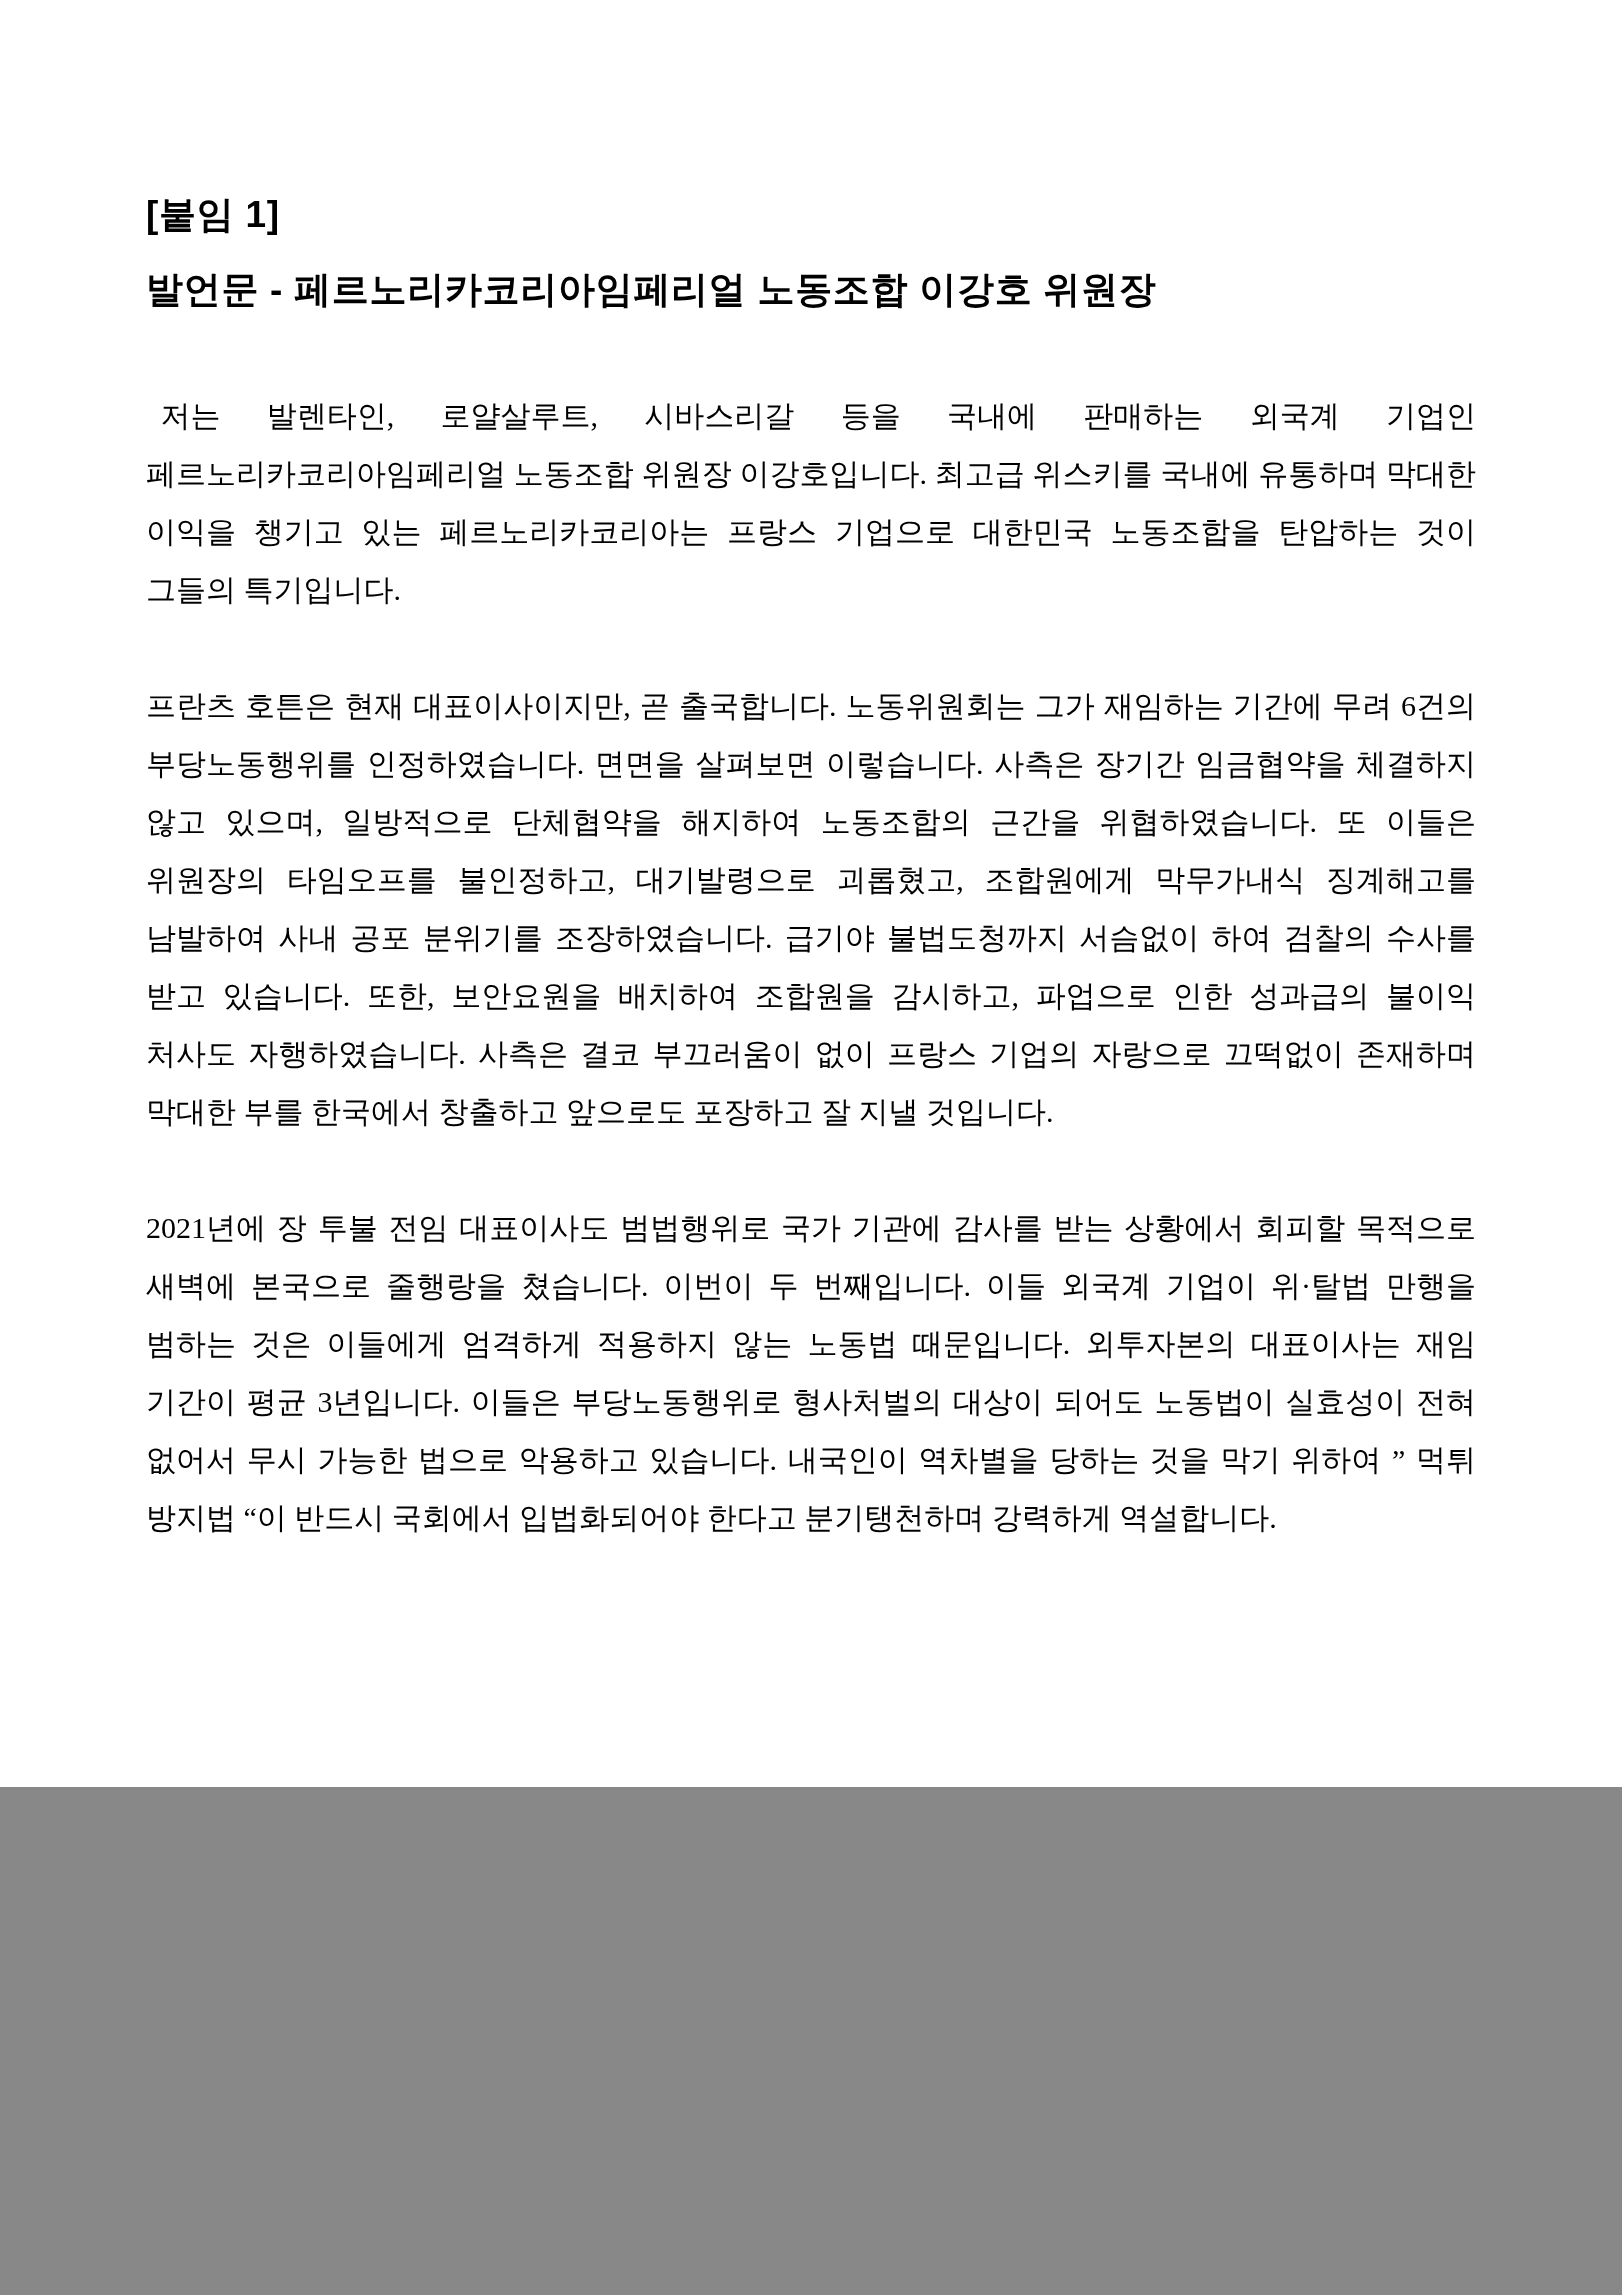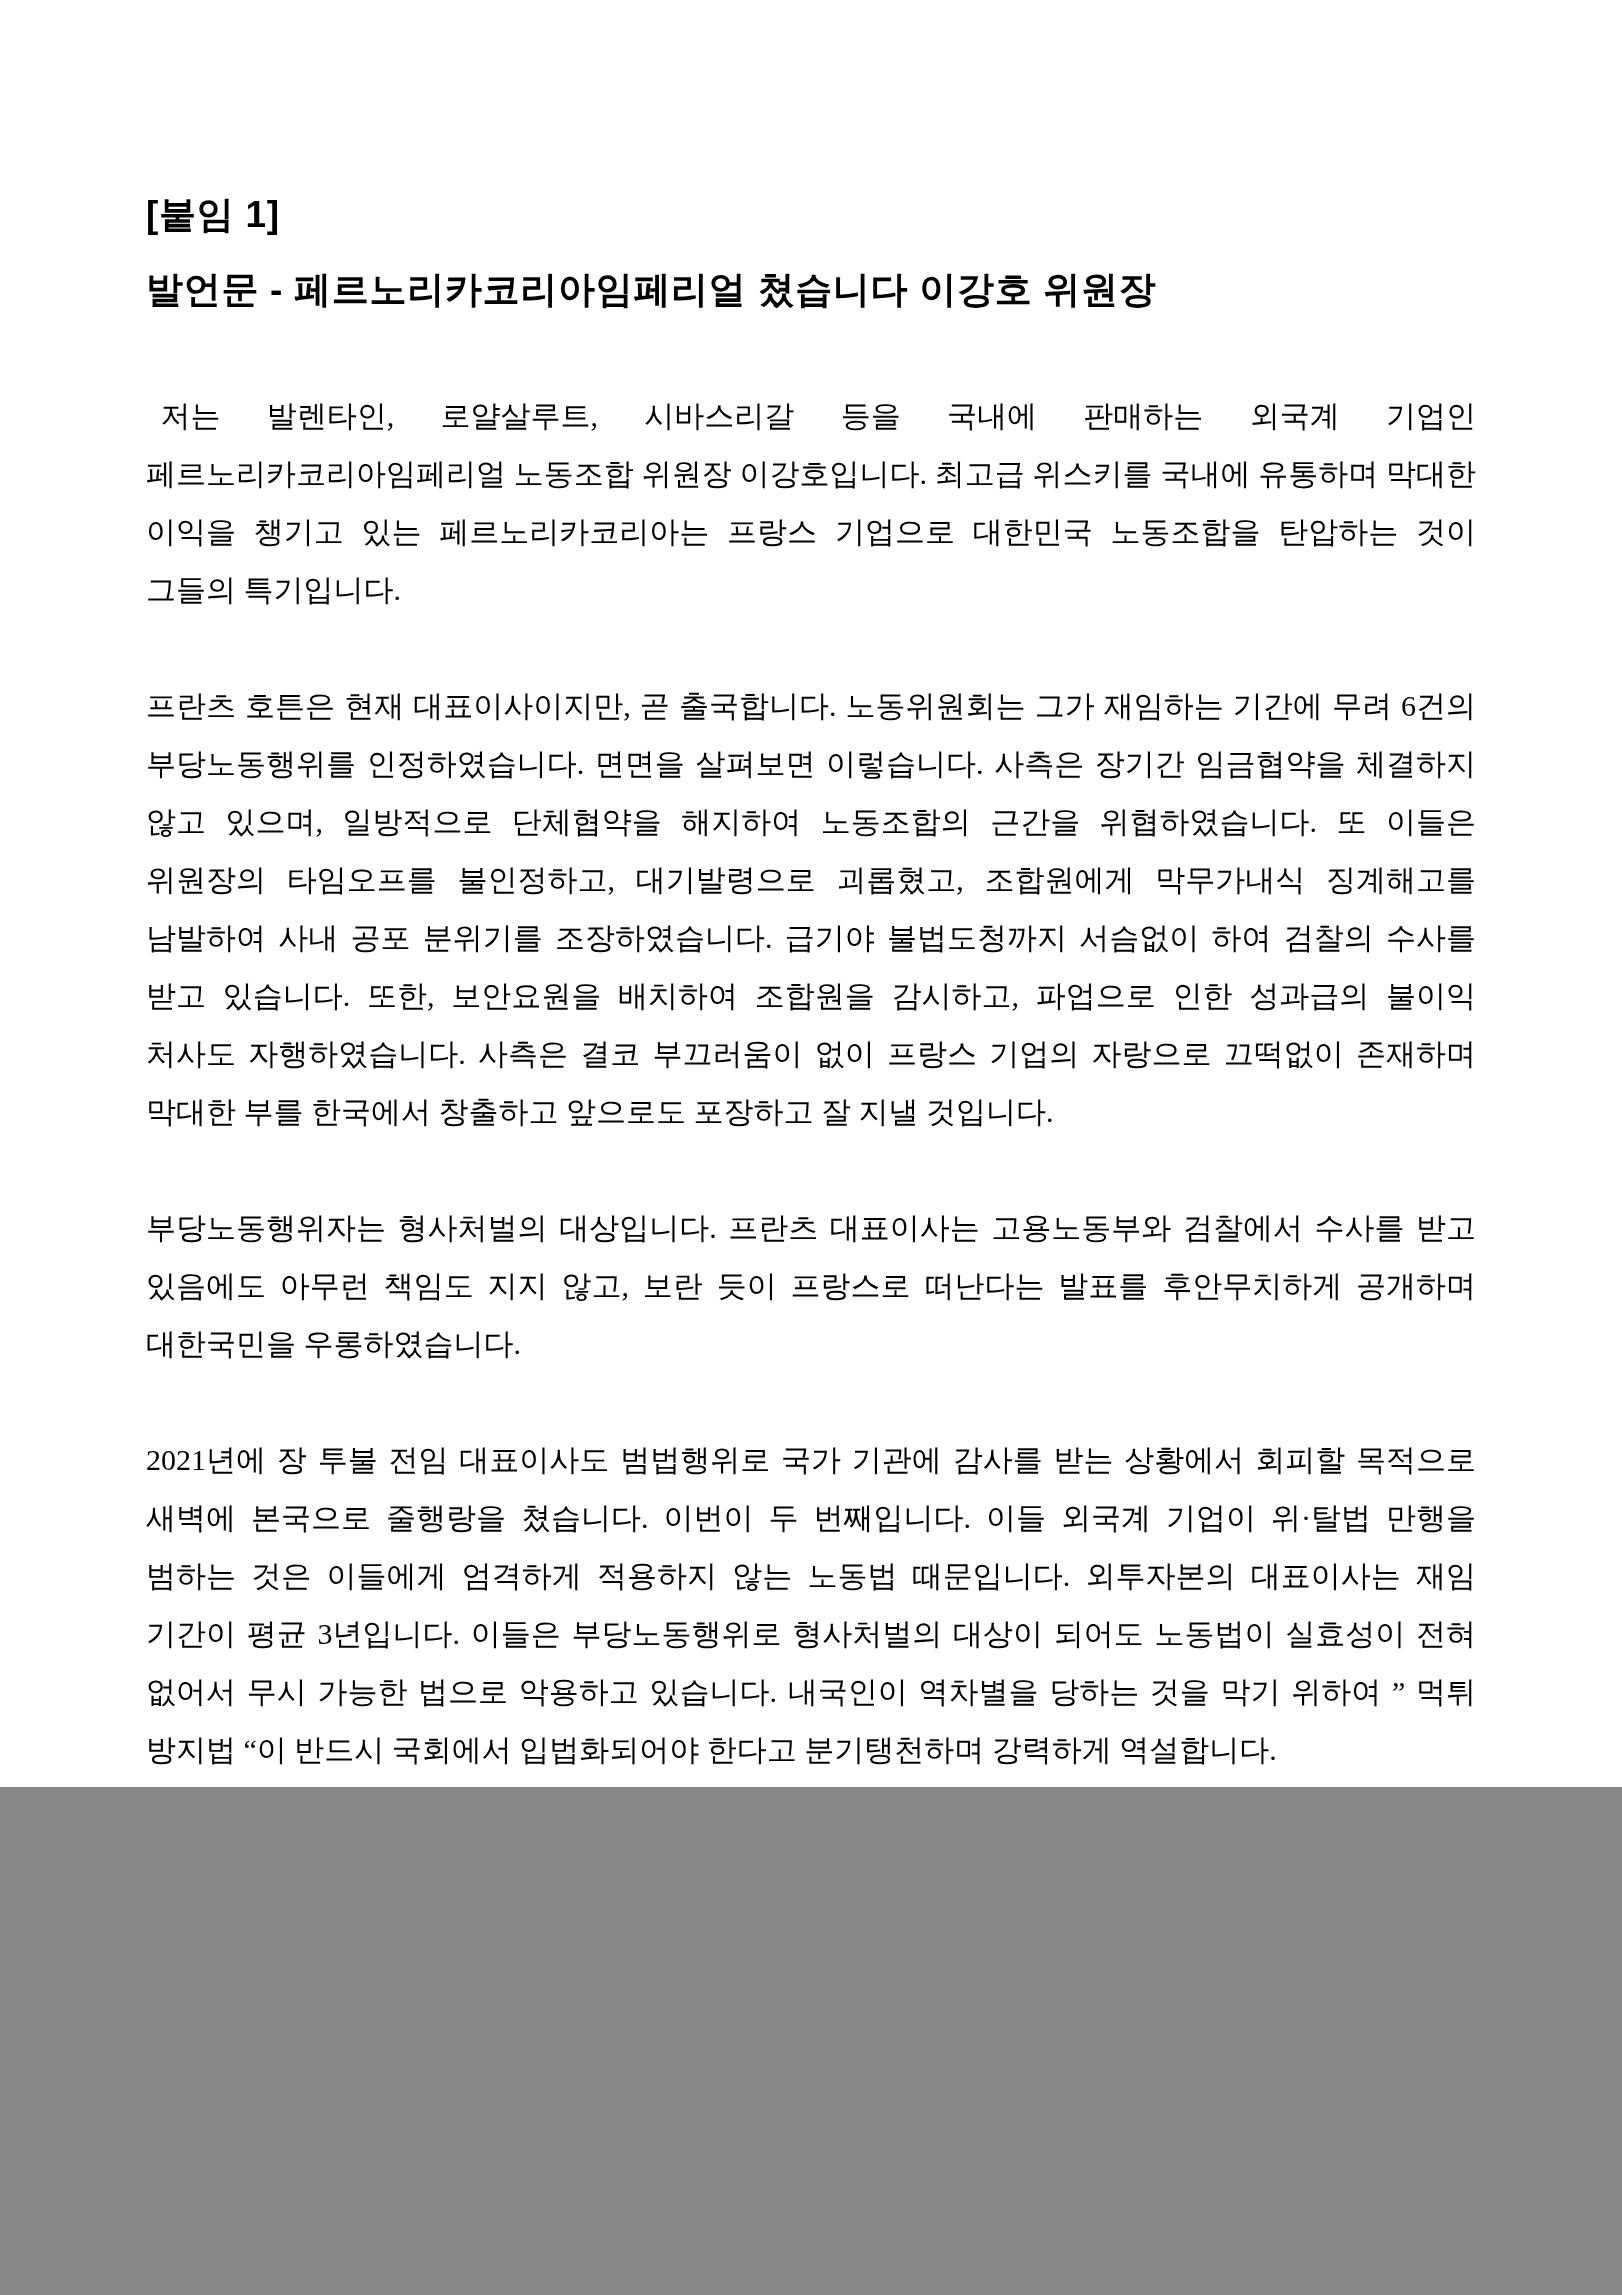--- a/index.html
+++ b/index.html
@@ -53,22 +53,21 @@
   .body-text p.first-indent {
     text-indent: 14.4px;
   }
 </style>
 </head>
 <body>
 
 <div class="page">
   <h1 class="attachment-label">[붙임 1]</h1>
 
-  <h2 class="doc-title">발언문 - 페르노리카코리아임페리얼 쳤습니다 이강호 위원장</h2>
+  <h2 class="doc-title">발언문 - 페르노리카코리아임페리얼 노동조합 이강호 위원장</h2>
 
   <div class="body-text">
     <p class="first-indent">저는 발렌타인, 로얄살루트, 시바스리갈 등을 국내에 판매하는 외국계 기업인 페르노리카코리아임페리얼 노동조합 위원장 이강호입니다. 최고급 위스키를 국내에 유통하며 막대한 이익을 챙기고 있는 페르노리카코리아는 프랑스 기업으로 대한민국 노동조합을 탄압하는 것이 그들의 특기입니다.</p>
     <p>프란츠 호튼은 현재 대표이사이지만, 곧 출국합니다. 노동위원회는 그가 재임하는 기간에 무려 6건의 부당노동행위를 인정하였습니다. 면면을 살펴보면 이렇습니다. 사측은 장기간 임금협약을 체결하지 않고 있으며, 일방적으로 단체협약을 해지하여 노동조합의 근간을 위협하였습니다. 또 이들은 위원장의 타임오프를 불인정하고, 대기발령으로 괴롭혔고, 조합원에게 막무가내식 징계해고를 남발하여 사내 공포 분위기를 조장하였습니다. 급기야 불법도청까지 서슴없이 하여 검찰의 수사를 받고 있습니다. 또한, 보안요원을 배치하여 조합원을 감시하고, 파업으로 인한 성과급의 불이익 처사도 자행하였습니다. 사측은 결코 부끄러움이 없이 프랑스 기업의 자랑으로 끄떡없이 존재하며 막대한 부를 한국에서 창출하고 앞으로도 포장하고 잘 지낼 것입니다.</p>
-    <p>부당노동행위자는 형사처벌의 대상입니다. 프란츠 대표이사는 고용노동부와 검찰에서 수사를 받고 있음에도 아무런 책임도 지지 않고, 보란 듯이 프랑스로 떠난다는 발표를 후안무치하게 공개하며 대한국민을 우롱하였습니다.</p>
     <p>2021년에 장 투불 전임 대표이사도 범법행위로 국가 기관에 감사를 받는 상황에서 회피할 목적으로 새벽에 본국으로 줄행랑을 쳤습니다. 이번이 두 번째입니다. 이들 외국계 기업이 위·탈법 만행을 범하는 것은 이들에게 엄격하게 적용하지 않는 노동법 때문입니다. 외투자본의 대표이사는 재임 기간이 평균 3년입니다. 이들은 부당노동행위로 형사처벌의 대상이 되어도 노동법이 실효성이 전혀 없어서 무시 가능한 법으로 악용하고 있습니다. 내국인이 역차별을 당하는 것을 막기 위하여 ” 먹튀 방지법 “이 반드시 국회에서 입법화되어야 한다고 분기탱천하며 강력하게 역설합니다.</p>
   </div>
 </div>
 
 
 </body></html>

